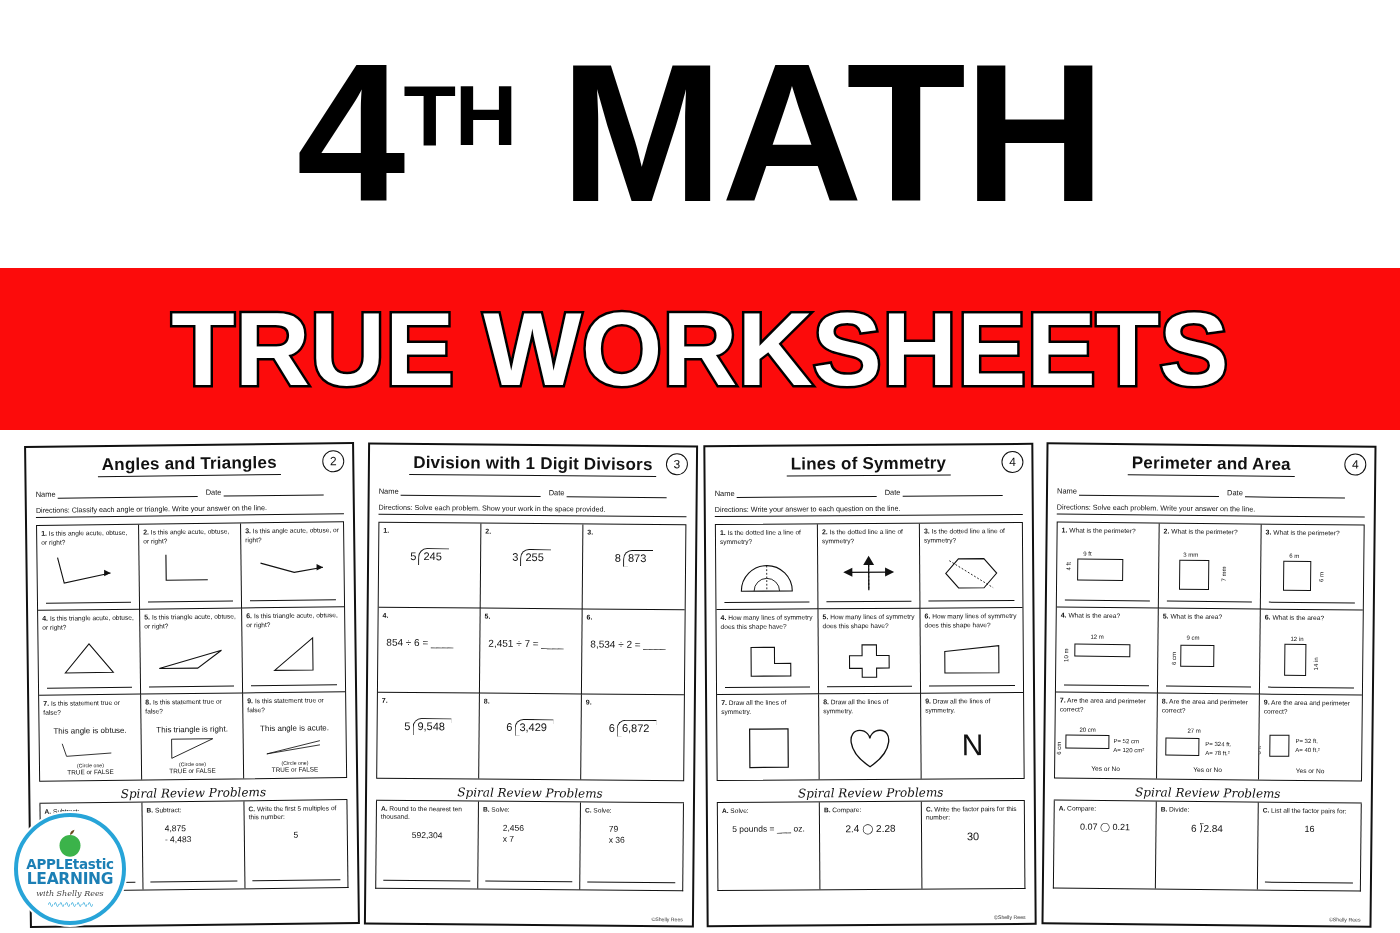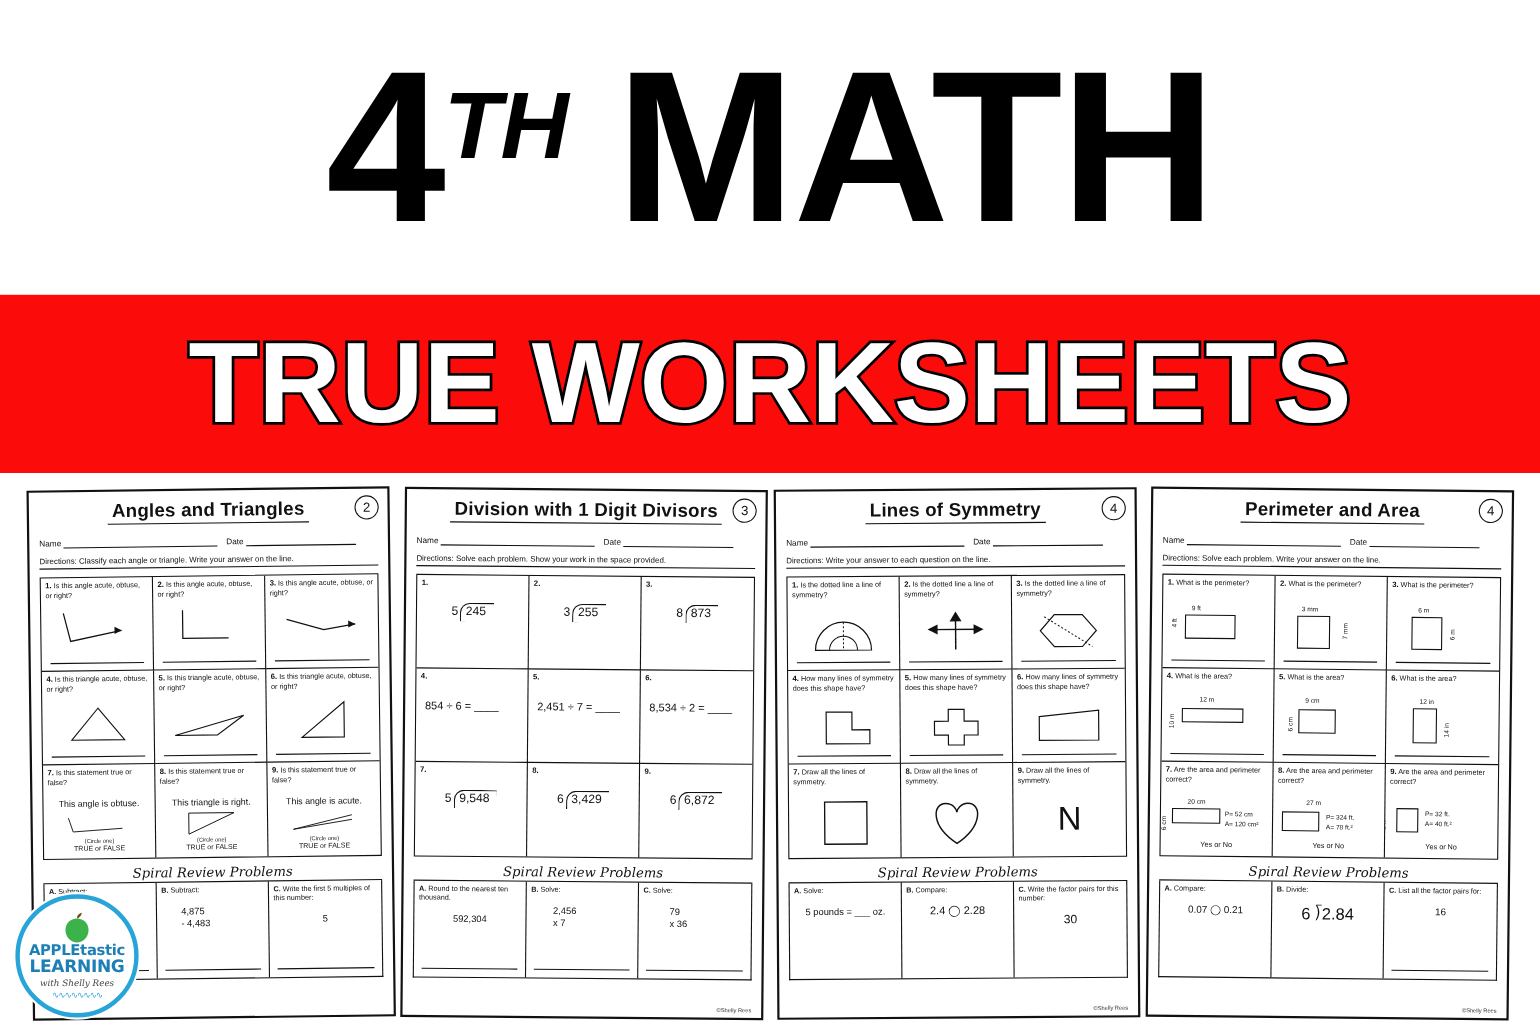--- a/index.html
+++ b/index.html
@@ -29,21 +29,20 @@
     line-height: 0.9;
     white-space: nowrap;
     display: flex;
     align-items: flex-start;
   }
   .title-text .sup {
     font-size: 86px;
     line-height: 1;
     margin-top: 26px;
     letter-spacing: -1px;
-    font-style: italic;
   }
   .title-text .gap { width: 44px; display: inline-block; }
 
   .red-band {
     width: 1400px;
     height: 162px;
     background: #fc0b0b;
     display: flex;
     align-items: center;
     justify-content: center;
@@ -747,21 +746,21 @@
     <div class="spiral">Spiral Review Problems</div>
     <div class="spiral-grid">
       <div class="scell">
         <span class="slab">A.</span>
         <span>Compare:</span>
         <div class="sbody" style="font-size:9px">0.07 ◯ 0.21</div>
       </div>
       <div class="scell">
         <span class="slab">B.</span>
         <span>Divide:</span>
-        <div class="sbody" style="font-size:15px">6 ⟌2.84</div>
+        <div class="sbody" style="font-size:10px">6 ⟌2.84</div>
       </div>
       <div class="scell">
         <span class="slab">C.</span>
         <span>List all the factor pairs for:</span>
         <div class="sbody" style="font-size:9px">16</div>
         <div class="sline"></div>
       </div>
     </div>
     <div class="copyright">©Shelly Rees</div>
   </div>

